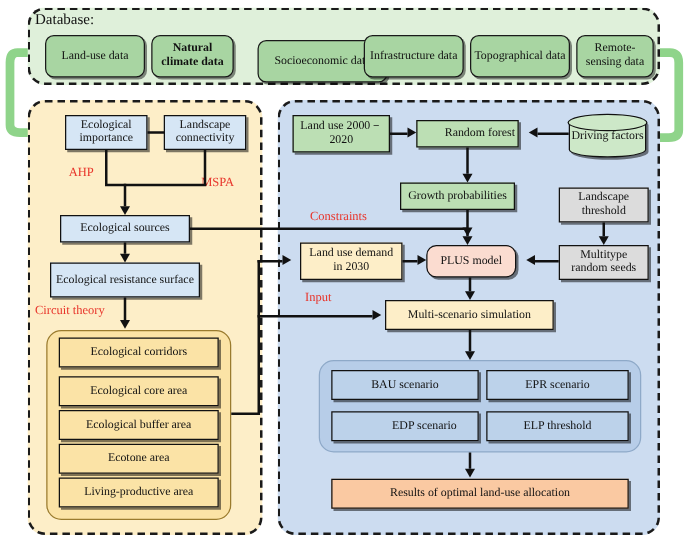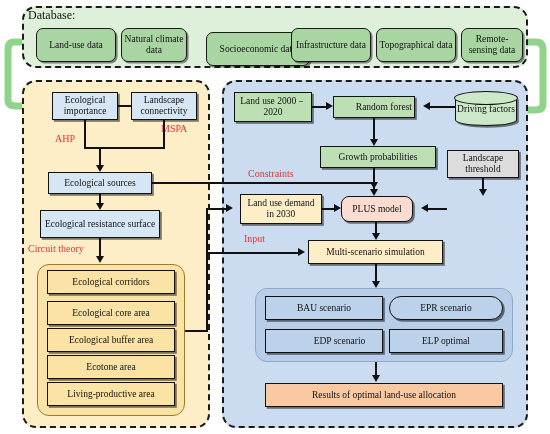--- a/index.html
+++ b/index.html
@@ -98,21 +98,21 @@
     <path d="M 524 42 L 536 42 Q 543 42 543 50 L 543 104 Q 543 110 535 110 L 513 110" fill="none" stroke="#8fd48a" stroke-width="7" stroke-linecap="butt"></path>
     <polygon points="513,102 497,110 513,118" fill="#8fd48a"></polygon>
   </svg>
 
   <div class="abs db-panel"></div>
   <div class="abs db-label">Database:</div>
 
   <div class="abs db-item" style="left:36px;  top:28px; width:80px;">
       <span>Land-use data</span>
     </div>
-  <div class="abs db-item" style="left:121px; top:28px; width:66px;">
+  <div class="abs db-item" style="left:121px; top:28px; width:66px;font-weight:bold;">
       <span>Natural climate data</span>
     </div>
   <div class="abs db-item" style="left:206px; top:32px; width:104px;">
       <span>Socioeconomic data</span>
     </div>
   <div class="abs db-item" style="left:291px; top:28px; width:80px;">
       <span>Infrastructure data</span>
     </div>
   <div class="abs db-item" style="left:376px; top:28px; width:80px;">
       <span>Topographical data</span>
@@ -130,21 +130,21 @@
       <span>Landscape connectivity</span>
     </div>
   <div class="abs node blue" style="left:48px;  top:172px; width:104px; height:22px;">
       <span>Ecological sources</span>
     </div>
   <div class="abs node blue" style="left:40px;  top:210px; width:120px; height:28px;">
       <span>Ecological resistance surface</span>
     </div>
 
   <div class="abs rlabel" style="left:55px;  top:133px;">AHP</div>
-  <div class="abs rlabel" style="left:113px; top:123px;margin-left:48px;">MSPA</div>
+  <div class="abs rlabel" style="left:113px; top:141px;margin-left:48px;">MSPA</div>
   <div class="abs rlabel" style="left:28px;  top:243px;">Circuit theory</div>
 
   <div class="abs ln v" style="left:84px;  top:120px; height:28px;"></div>
   <div class="abs ln v" style="left:163px; top:120px; height:28px;"></div>
   <div class="abs ln h" style="left:84px;  top:147px; width:81px;"></div>
   <div class="abs ln h" style="left:118px; top:105px; width:14px;"></div>
   <div class="abs ln v" style="left:99px;  top:147px; height:18px;"></div>
   <div class="abs arrow ar-down" style="left:96px; top:165px;"></div>
 
   <div class="abs ln v" style="left:99px; top:194px; height:9px;"></div>
@@ -177,53 +177,56 @@
       <span>Land use 2000－2020</span>
     </div>
   <div class="abs node green" style="left:333px; top:96px;  width:82px; height:22px;justify-content:flex-end;">
       <span>Random forest</span>
     </div>
 
   <div class="abs cyl" style="left:455px; top:92px; width:62px; height:34px;">
       <span>Driving factors</span>
     </div>
 
-  <div class="abs node green" style="left:320px; top:146px; width:116px; height:22px;">
+  <div class="abs node green" style="left:320px; top:146px; width:92px; height:22px;">
       <span>Growth probabilities</span>
     </div>
   <div class="abs node gray" style="left:447px; top:150px; width:72px; height:28px;">
       <span>Landscape threshold</span>
     </div>
 
   <div class="abs node yellow" style="left:240px; top:194px; width:82px; height:30px;">
       <span>Land use demand in 2030</span>
     </div>
   <div class="abs node pink" style="left:341px; top:196px; width:72px; height:26px;">
       <span>PLUS model</span>
+    </div>
+  <div class="abs node gray" style="left:447px; top:196px; width:72px; height:28px;">
+      <span>Multitype random seeds</span>
     </div>
 
   <div class="abs node yellow" style="left:308px; top:240px; width:135px; height:24px;">
       <span>Multi-scenario simulation</span>
     </div>
 
   <div class="abs rlabel" style="left:248px; top:168px;">Constraints</div>
   <div class="abs rlabel" style="left:244px; top:233px;">Input</div>
 
   <div class="abs grp-blue" style="left:255px; top:288px; width:258px; height:74px;"></div>
   <div class="abs node bluebox" style="left:265px; top:296px; width:118px; height:24px;">
       <span>BAU scenario</span>
     </div>
-  <div class="abs node bluebox" style="left:389px; top:296px; width:114px; height:24px;border-radius:12px;">
+  <div class="abs node bluebox" style="left:389px; top:296px; width:114px; height:24px;">
       <span>EPR scenario</span>
     </div>
   <div class="abs node bluebox" style="left:265px; top:329px; width:118px; height:24px;padding-left:33px;">
       <span>EDP scenario</span>
     </div>
   <div class="abs node bluebox" style="left:389px; top:329px; width:114px; height:24px;">
-      <span>ELP optimal</span>
+      <span>ELP threshold</span>
     </div>
 
   <div class="abs node orange" style="left:265px; top:383px; width:238px; height:24px;">
       <span>Results of optimal land-use allocation</span>
     </div>
 
   <div class="abs ln h" style="left:312px; top:106px; width:14px;"></div>
   <div class="abs arrow ar-right" style="left:326px; top:102px;"></div>
 
   <div class="abs ln h" style="left:430px; top:106px; width:25px;"></div>

